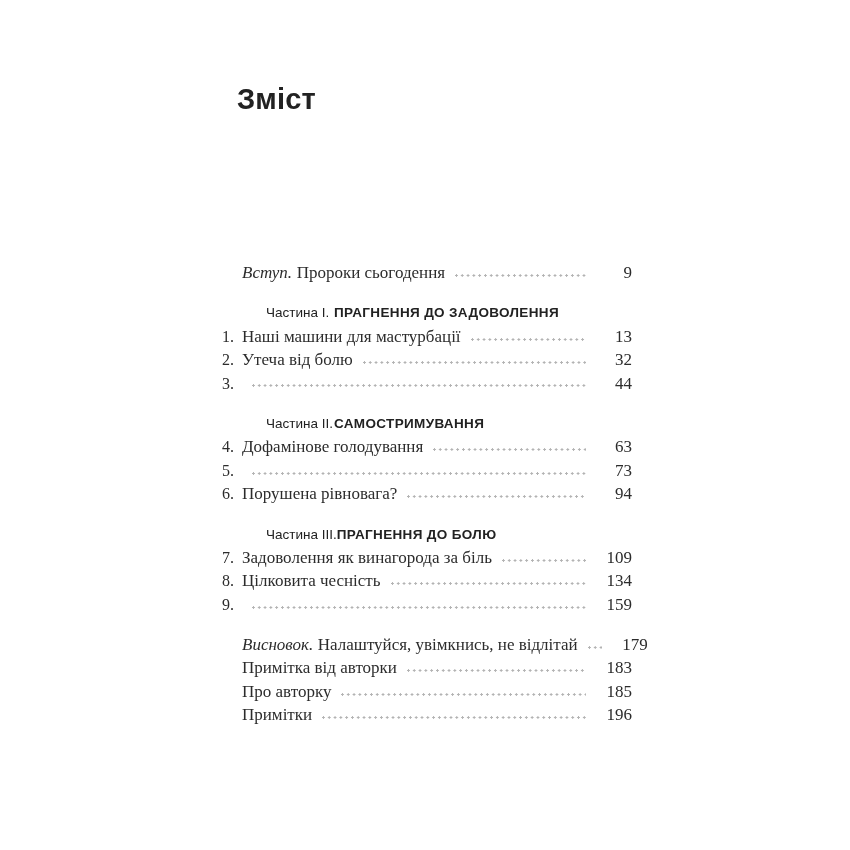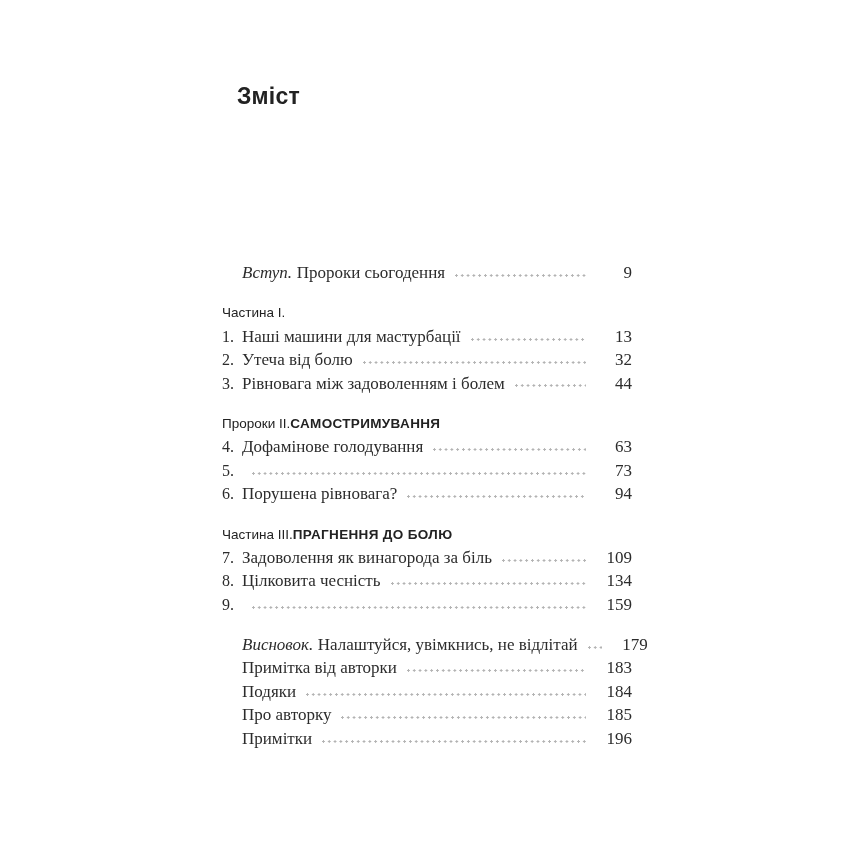--- a/index.html
+++ b/index.html
@@ -9,21 +9,21 @@
     font-family:"Liberation Serif", serif;
     position:relative;
   }
   .page {
     position:absolute; left:0; top:0; width:850px; height:850px;
     background:var(--bg,#ffffff); overflow:hidden;
   }
   .title {
     position:absolute; left:237px; top:85px;
     font-family:"Liberation Sans", sans-serif;
-    font-weight:700; font-size:23px; line-height:1;
+    font-weight:700; font-size:29px; line-height:1;
     letter-spacing:0.2px; color:var(--heading,#222222);
   }
   .toc {
     position:absolute; left:222px; top:261px; width:410px;
     color:var(--text,#2c2c2c);
   }
   .row {
     display:flex; align-items:flex-end;
     height:23.4px; line-height:23.4px;
     white-space:nowrap;
@@ -43,20 +43,21 @@
     background-size:5.8px 3px;
     background-repeat:repeat-x;
   }
   .pagenum {
     flex:0 0 40px; width:40px; text-align:right;
     font-size:17px; color:var(--text,#2c2c2c);
   }
   .part {
     font-family:"Liberation Sans", sans-serif;
     color:var(--heading,#222222);
+    margin-left:44px;
   }
   .part-label {
     display:inline-block; min-width:68px; font-size:13.5px;
   }
   .part-title {
     font-weight:700; font-size:13.5px; letter-spacing:0.35px;
   }
 </style>
 </head>
 <body>
@@ -65,41 +66,41 @@
   <h1 class="title">Зміст</h1>
   <div class="toc" id="toc">
       <div class="row entry">
     <span class="num"></span>
     <span class="label"><i class="pfx">Вступ.</i><span class="txt">Пророки сьогодення</span></span>
     <span class="leader"></span>
     <span class="pagenum">9</span>
   </div>
       <div class="row part gap">
     <span class="part-label">Частина I.</span>
+    <span class="part-title">ПРАГНЕННЯ ДО ЗАДОВОЛЕННЯ</span>
   </div>
       <div class="row entry">
     <span class="num">1.</span>
     <span class="label"><span class="txt">Наші машини для мастурбації</span></span>
     <span class="leader"></span>
     <span class="pagenum">13</span>
   </div>
       <div class="row entry">
     <span class="num">2.</span>
     <span class="label"><span class="txt">Утеча від болю</span></span>
     <span class="leader"></span>
     <span class="pagenum">32</span>
   </div>
       <div class="row entry">
     <span class="num">3.</span>
-    <span class="label"><span class="txt">Рівновага між задоволенням і болем</span></span>
     <span class="leader"></span>
     <span class="pagenum">44</span>
   </div>
       <div class="row part gap">
-    <span class="part-label">Пророки II.</span>
+    <span class="part-label">Частина II.</span>
     <span class="part-title">САМОСТРИМУВАННЯ</span>
   </div>
       <div class="row entry">
     <span class="num">4.</span>
     <span class="label"><span class="txt">Дофамінове голодування</span></span>
     <span class="leader"></span>
     <span class="pagenum">63</span>
   </div>
       <div class="row entry">
     <span class="num">5.</span>
@@ -140,26 +141,20 @@
     <span class="pagenum">179</span>
   </div>
       <div class="row entry">
     <span class="num"></span>
     <span class="label"><span class="txt">Примітка від авторки</span></span>
     <span class="leader"></span>
     <span class="pagenum">183</span>
   </div>
       <div class="row entry">
     <span class="num"></span>
-    <span class="label"><span class="txt">Подяки</span></span>
-    <span class="leader"></span>
-    <span class="pagenum">184</span>
-  </div>
-      <div class="row entry">
-    <span class="num"></span>
     <span class="label"><span class="txt">Про авторку</span></span>
     <span class="leader"></span>
     <span class="pagenum">185</span>
   </div>
       <div class="row entry">
     <span class="num"></span>
     <span class="label"><span class="txt">Примітки</span></span>
     <span class="leader"></span>
     <span class="pagenum">196</span>
   </div>

